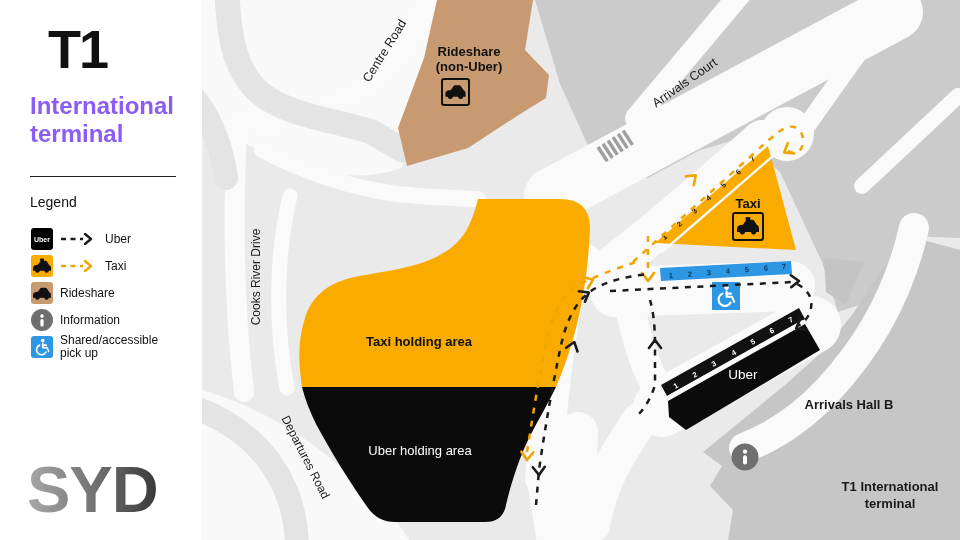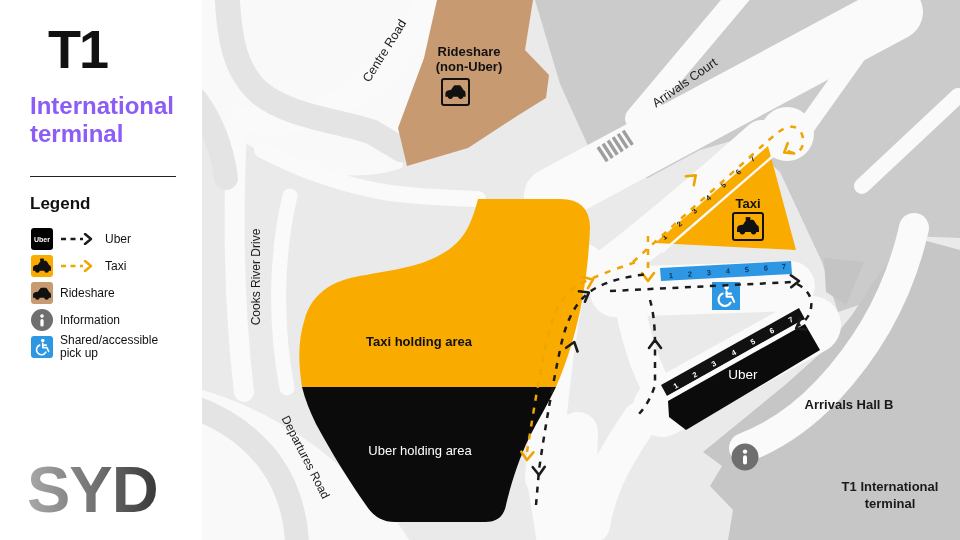--- a/index.html
+++ b/index.html
@@ -4,21 +4,21 @@
 <style>
   html,body{margin:0;padding:0;width:960px;height:540px;overflow:hidden;
     font-family:"Liberation Sans", sans-serif; background:#EAEAEA;}
   #stage{position:relative;width:960px;height:540px;}
   #mapsvg{position:absolute;left:0;top:0;}
   
   #sidebar{position:absolute;left:0;top:0;width:202px;height:540px;background:#ffffff;z-index:5;}
   .t1{position:absolute;left:48px;top:18px;font-size:54px;font-weight:800;letter-spacing:-2px;color:#111;text-align:right;}
   .subtitle{position:absolute;left:30px;top:92px;font-size:24px;font-weight:700;color:#8b5cf6;line-height:1.18;}
   .divider{position:absolute;left:30px;top:176px;width:146px;height:0;border-top:1.6px solid #222;}
-  .legend-title{position:absolute;left:30px;top:194px;font-size:17px;font-weight:700;color:#111;}
+  .legend-title{position:absolute;left:30px;top:194px;font-size:14px;font-weight:400;color:#111;}
   .legend{position:absolute;left:31px;top:228px;}
   .legend-row{display:flex;align-items:center;gap:7px;height:22px;margin-bottom:5px;}
   .lg-icon{width:22px;height:22px;border-radius:3px;flex:0 0 22px;display:flex;align-items:center;justify-content:center;}
   .lg-icon.uber{background:#000;color:#fff;font-size:7px;font-weight:700;}
   .lg-icon.round{border-radius:50%;}
   .lg-label{font-size:12px;color:#111;line-height:1.05;}
   .arrow-svg{width:38px;height:12px;flex:0 0 38px;}
   .syd{position:absolute;left:27px;top:452px;font-size:65px;font-weight:700;letter-spacing:-1px;
        background:linear-gradient(90deg,#A9A9A9 0%,#6E6E6E 55%,#383838 100%);
        -webkit-background-clip:text;background-clip:text;color:transparent;}

